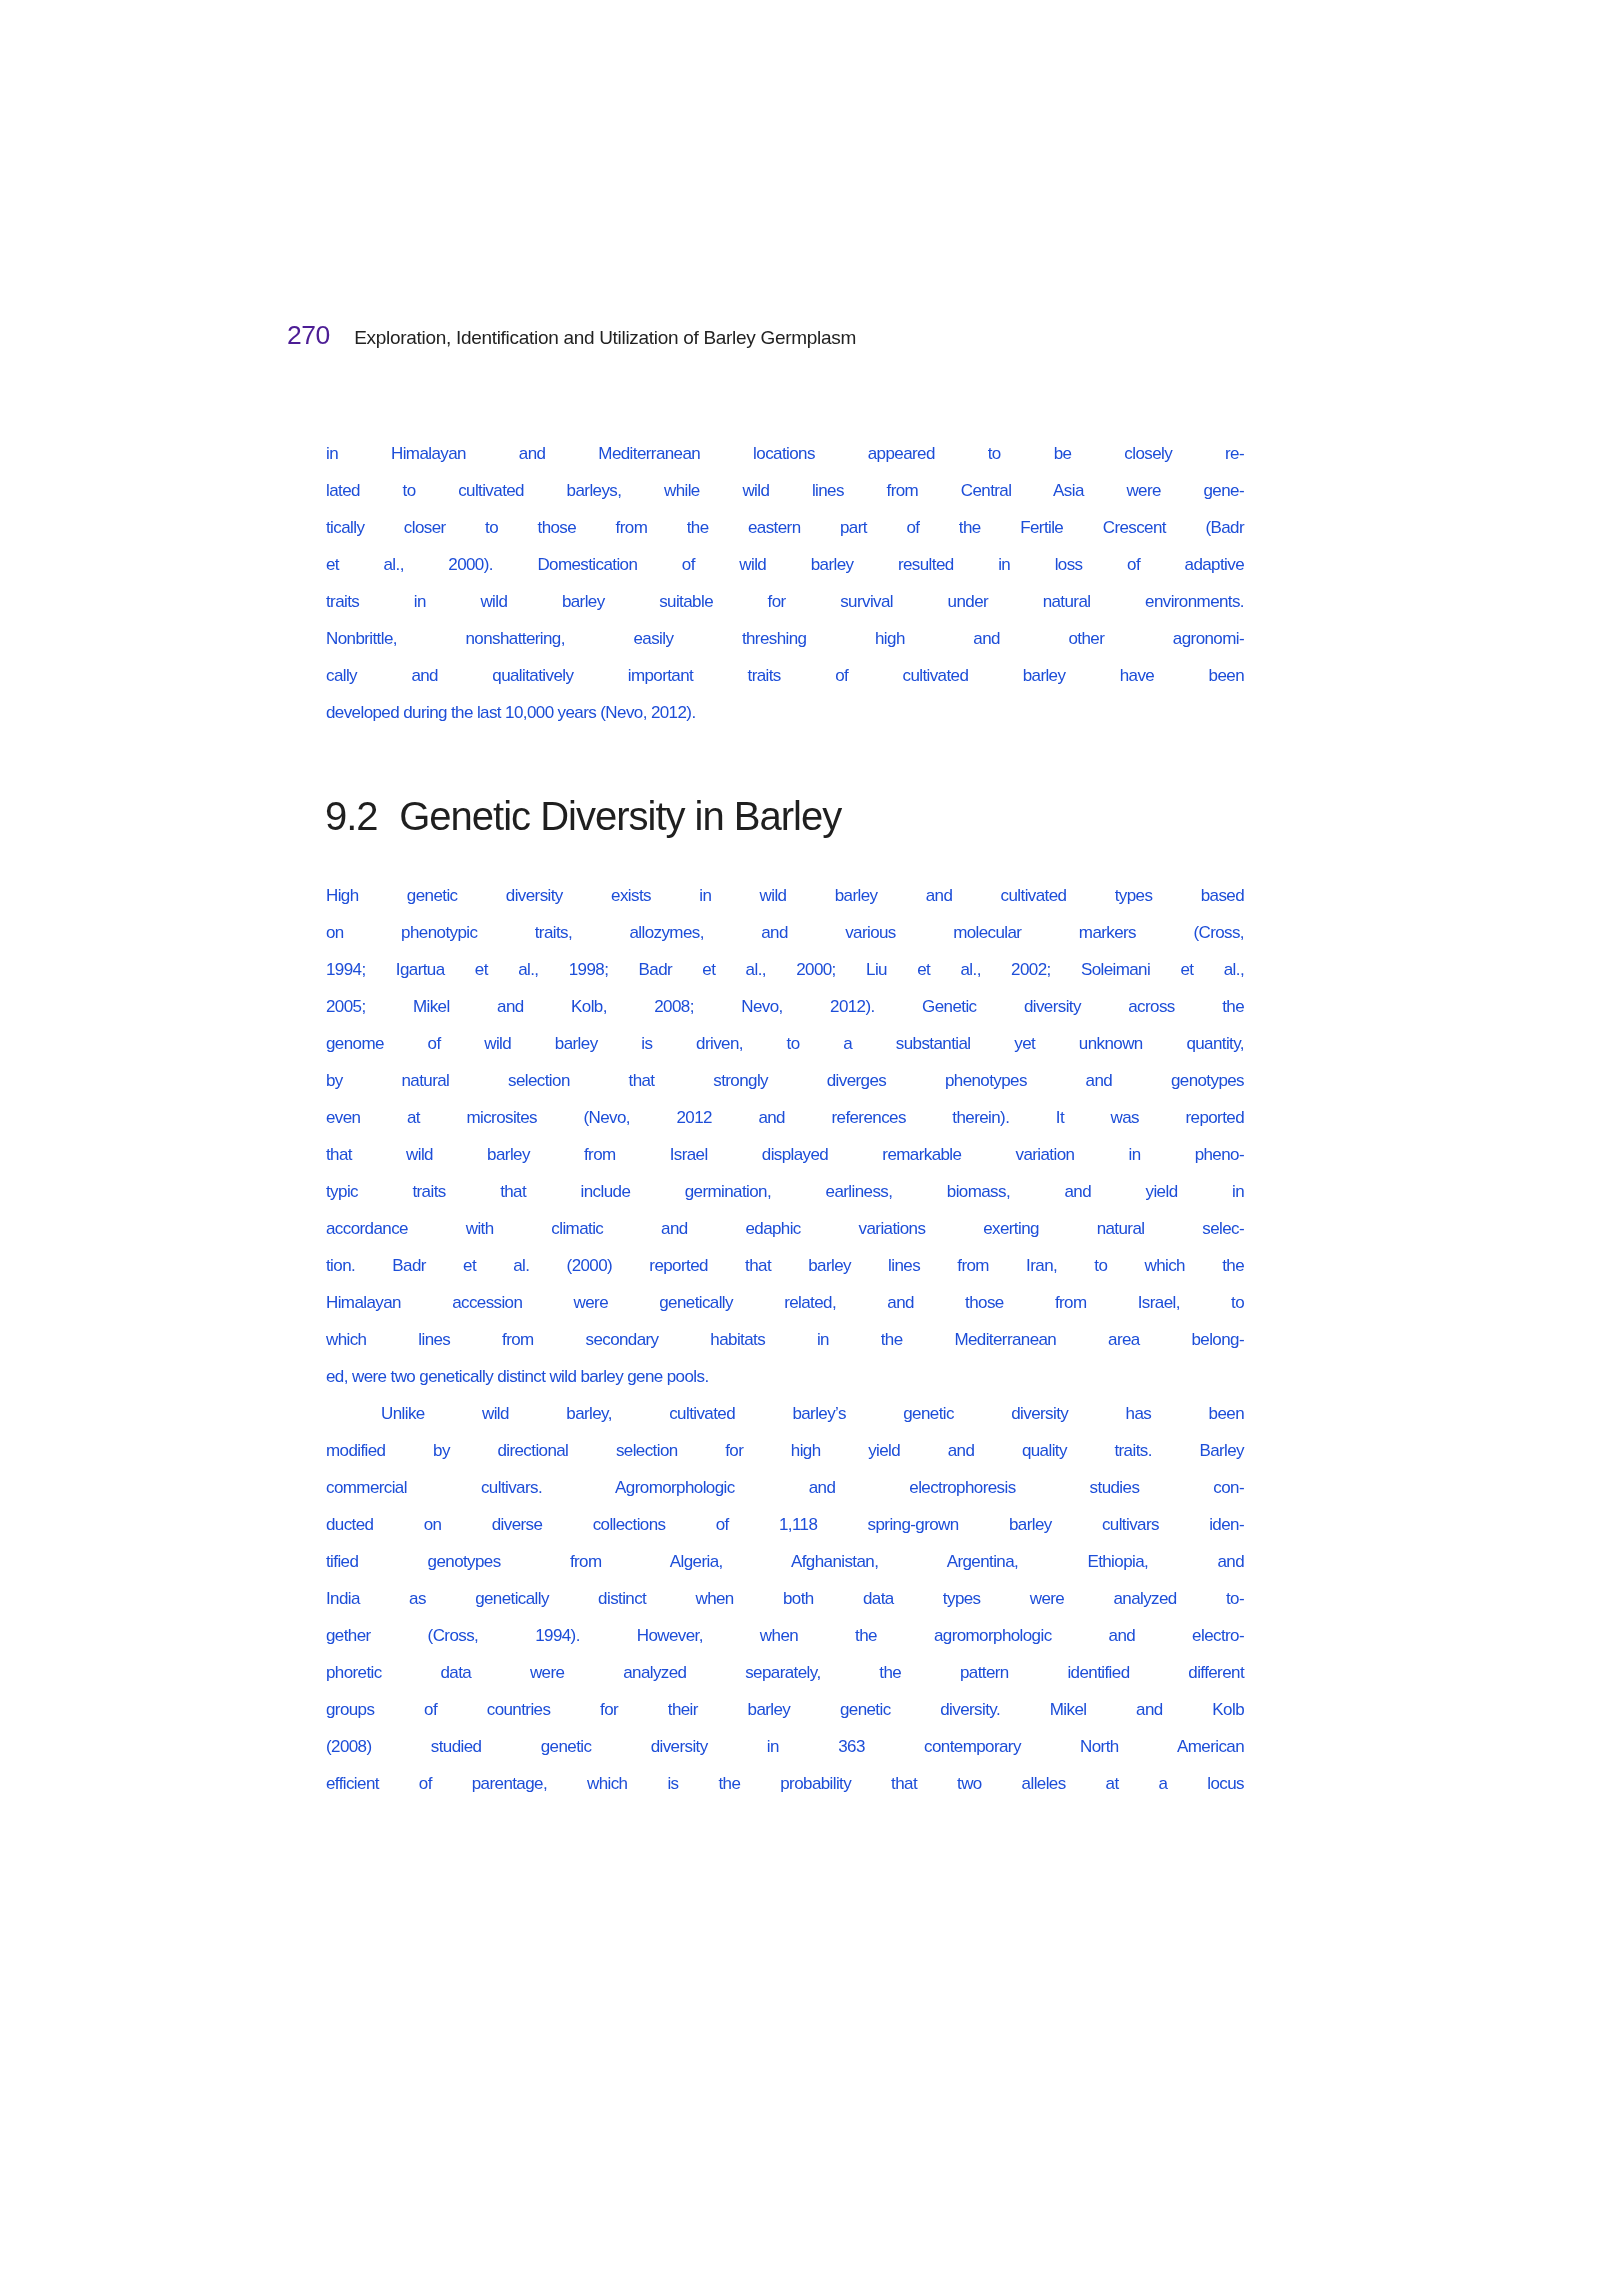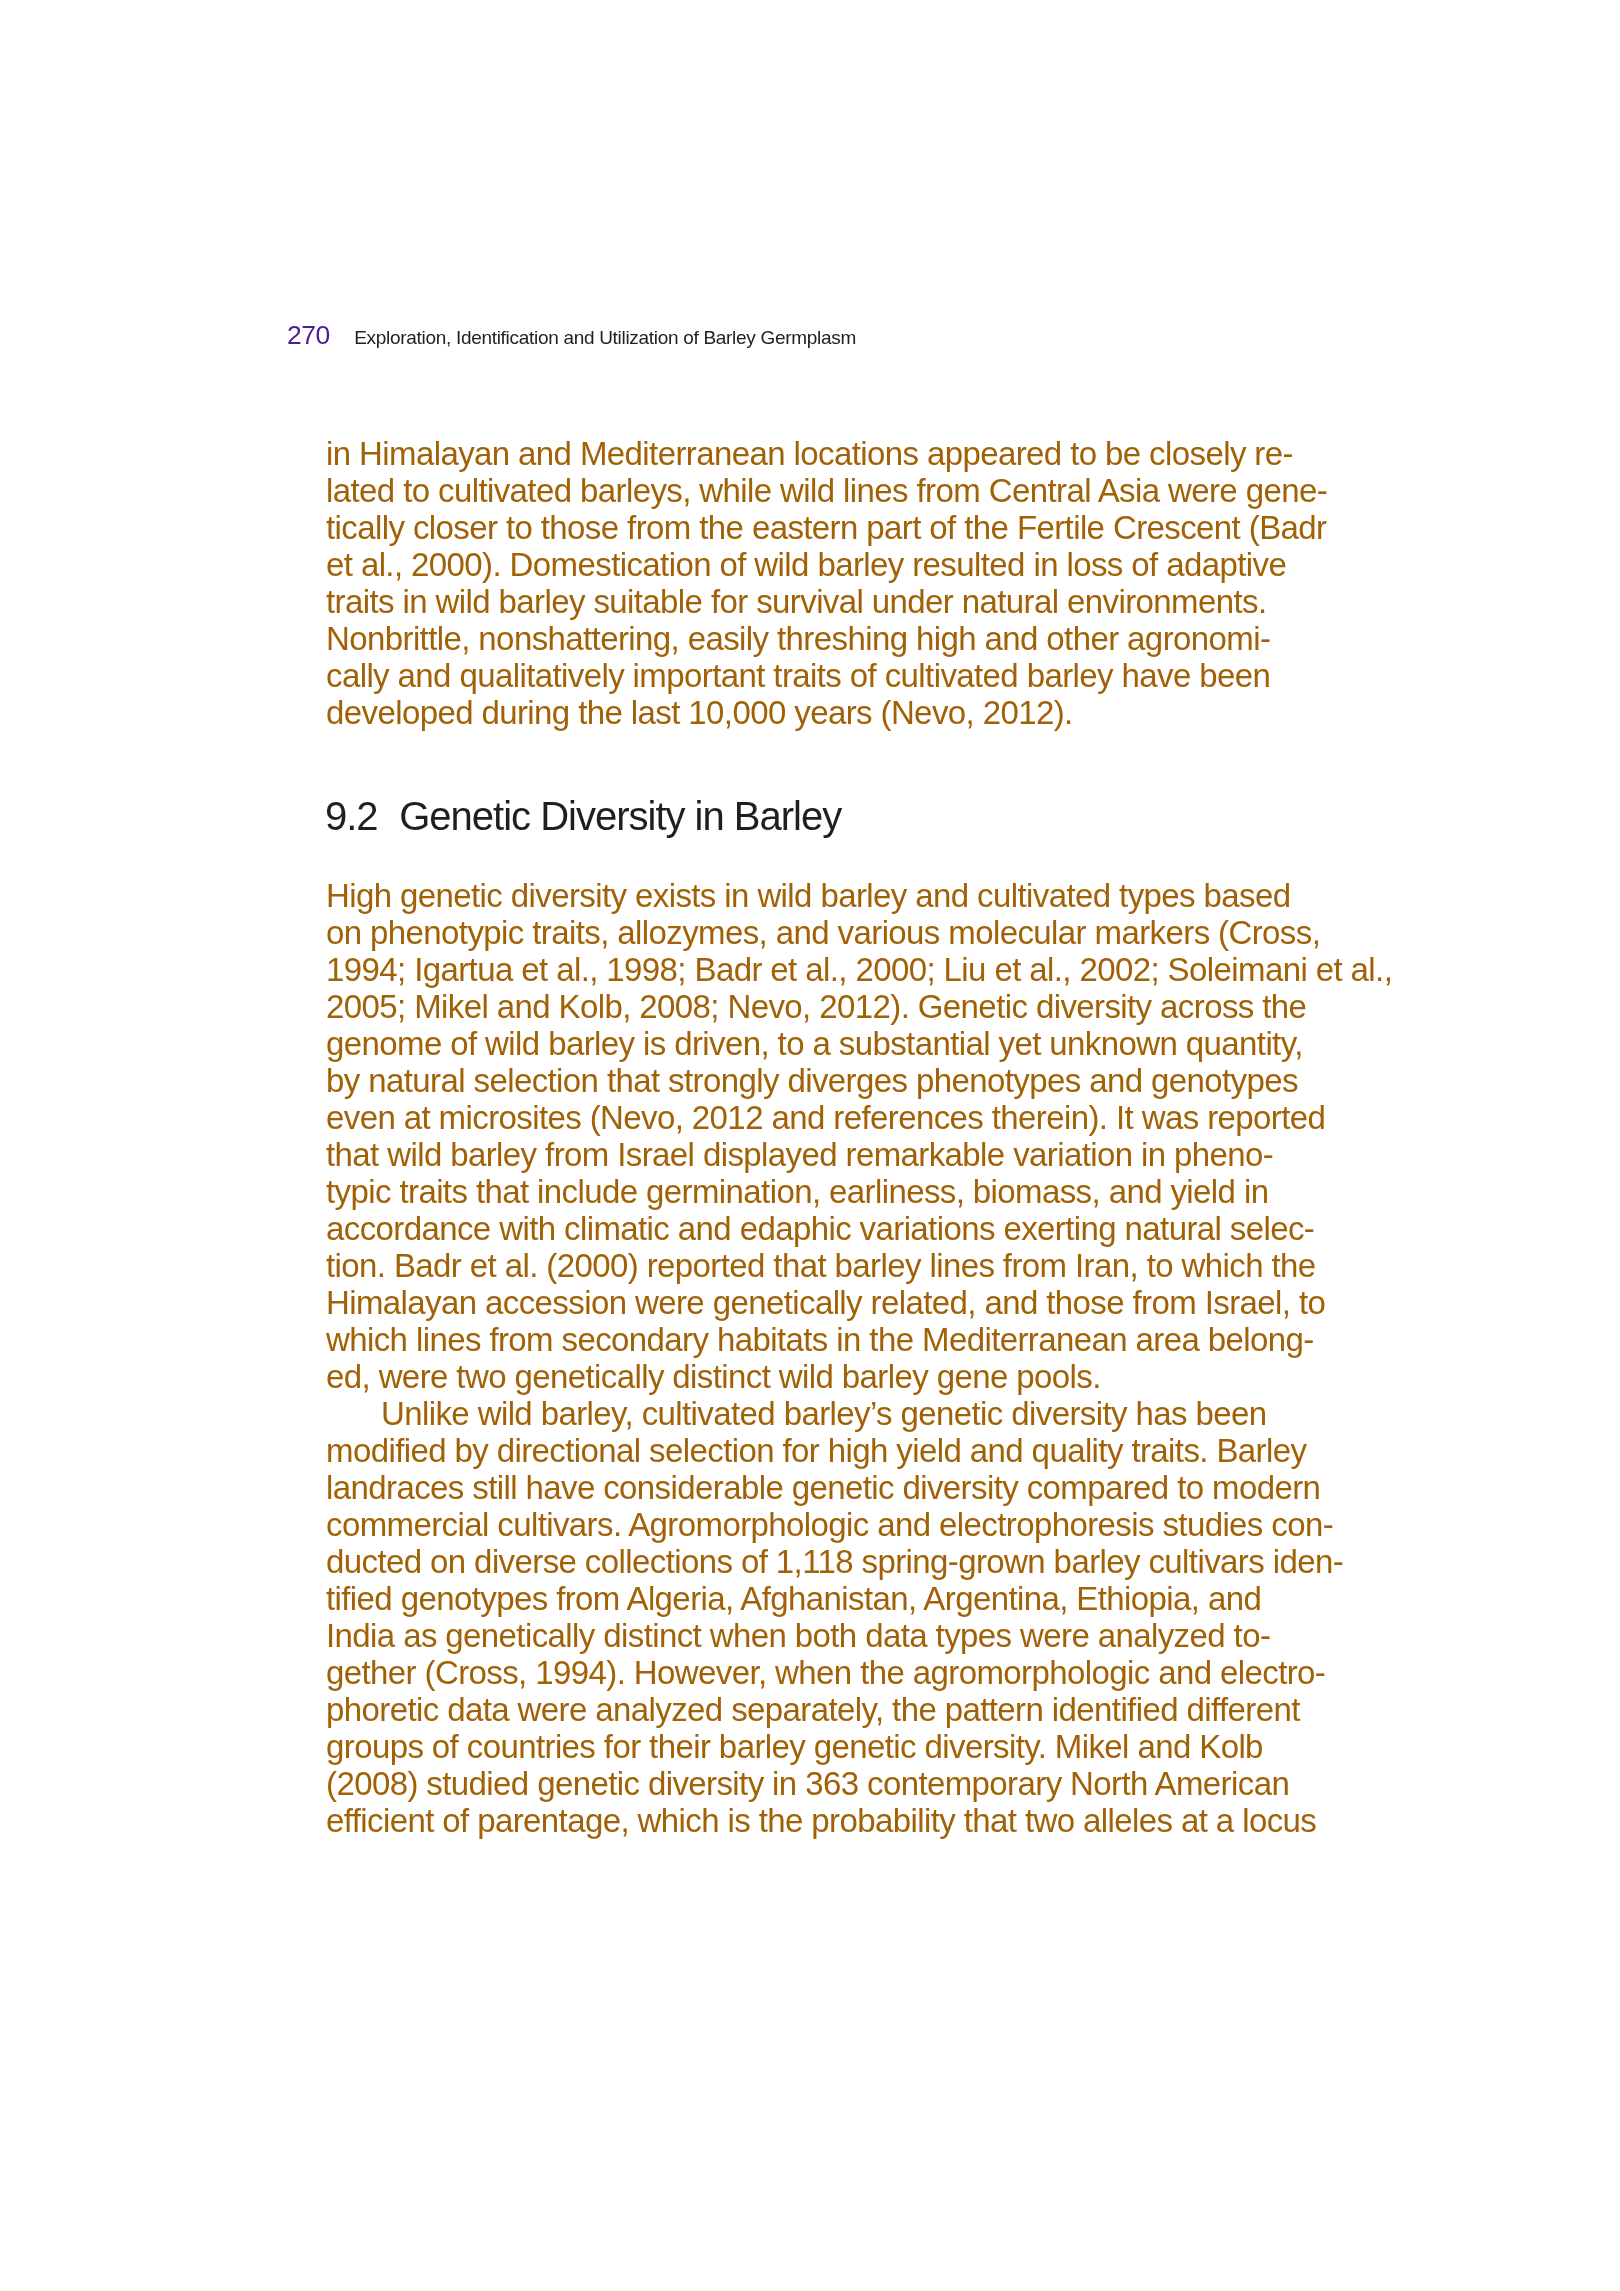--- a/index.html
+++ b/index.html
@@ -37,26 +37,26 @@
     }
     .text-block {
       position: absolute;
       left: 326px;
       width: 918px;
     }
     .line {
       display: block;
       height: 37px;
       line-height: 37px;
-      font-size: 33px;
+      font-size: 17px;
       letter-spacing: -0.6px;
       text-align: justify;
       text-align-last: justify;
       white-space: nowrap;
-      color: #a16207;
+      color: #1d4ed8;
     }
     .line.last {
       text-align-last: left;
     }
     .line.indent {
       padding-left: 55px;
     }
     .section-heading {
       position: absolute;
       left: 325px;
@@ -105,21 +105,20 @@
   <span class="line">even at microsites (Nevo, 2012 and references therein). It was reported</span>
   <span class="line">that wild barley from Israel displayed remarkable variation in pheno-</span>
   <span class="line">typic traits that include germination, earliness, biomass, and yield in</span>
   <span class="line">accordance with climatic and edaphic variations exerting natural selec-</span>
   <span class="line">tion. Badr et al. (2000) reported that barley lines from Iran, to which the</span>
   <span class="line">Himalayan accession were genetically related, and those from Israel, to</span>
   <span class="line">which lines from secondary habitats in the Mediterranean area belong-</span>
   <span class="line last">ed, were two genetically distinct wild barley gene pools.</span>
   <span class="line indent">Unlike wild barley, cultivated barley’s genetic diversity has been</span>
   <span class="line">modified by directional selection for high yield and quality traits. Barley</span>
-  <span class="line">landraces still have considerable genetic diversity compared to modern</span>
   <span class="line">commercial cultivars. Agromorphologic and electrophoresis studies con-</span>
   <span class="line">ducted on diverse collections of 1,118 spring-grown barley cultivars iden-</span>
   <span class="line">tified genotypes from Algeria, Afghanistan, Argentina, Ethiopia, and</span>
   <span class="line">India as genetically distinct when both data types were analyzed to-</span>
   <span class="line">gether (Cross, 1994). However, when the agromorphologic and electro-</span>
   <span class="line">phoretic data were analyzed separately, the pattern identified different</span>
   <span class="line">groups of countries for their barley genetic diversity. Mikel and Kolb</span>
   <span class="line">(2008) studied genetic diversity in 363 contemporary North American</span>
   <span class="line">efficient of parentage, which is the probability that two alleles at a locus</span>
 </div>

